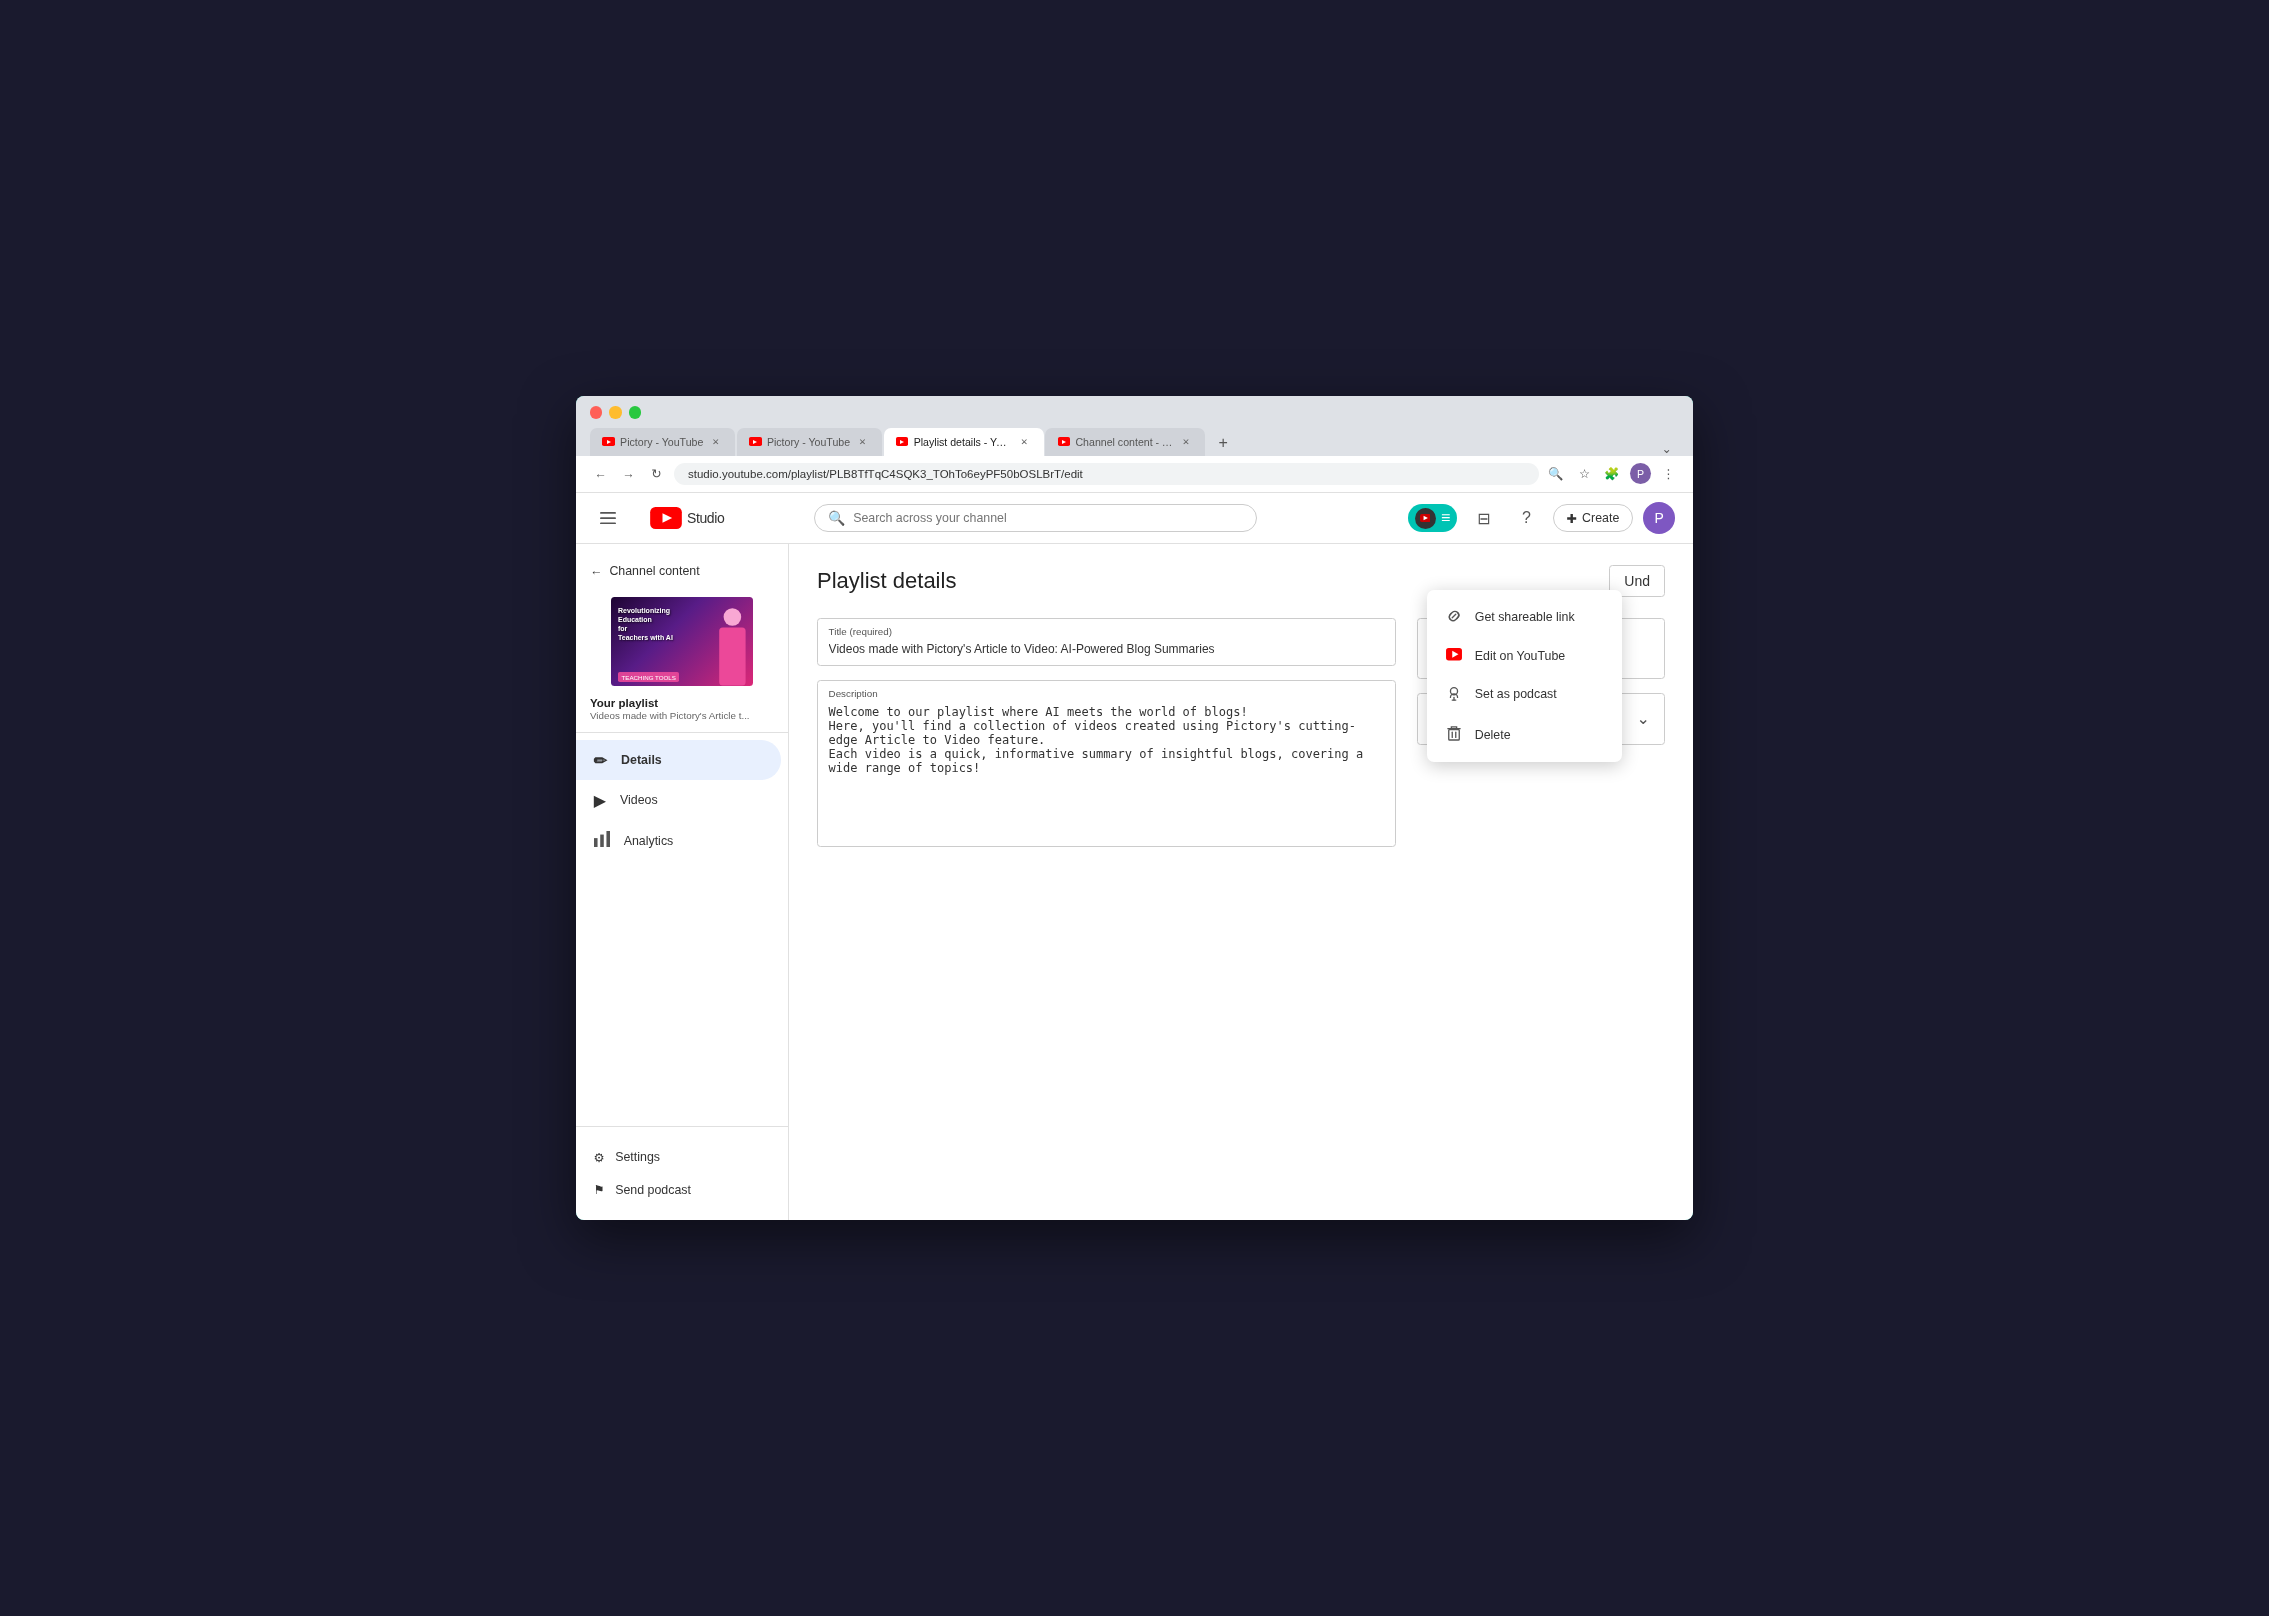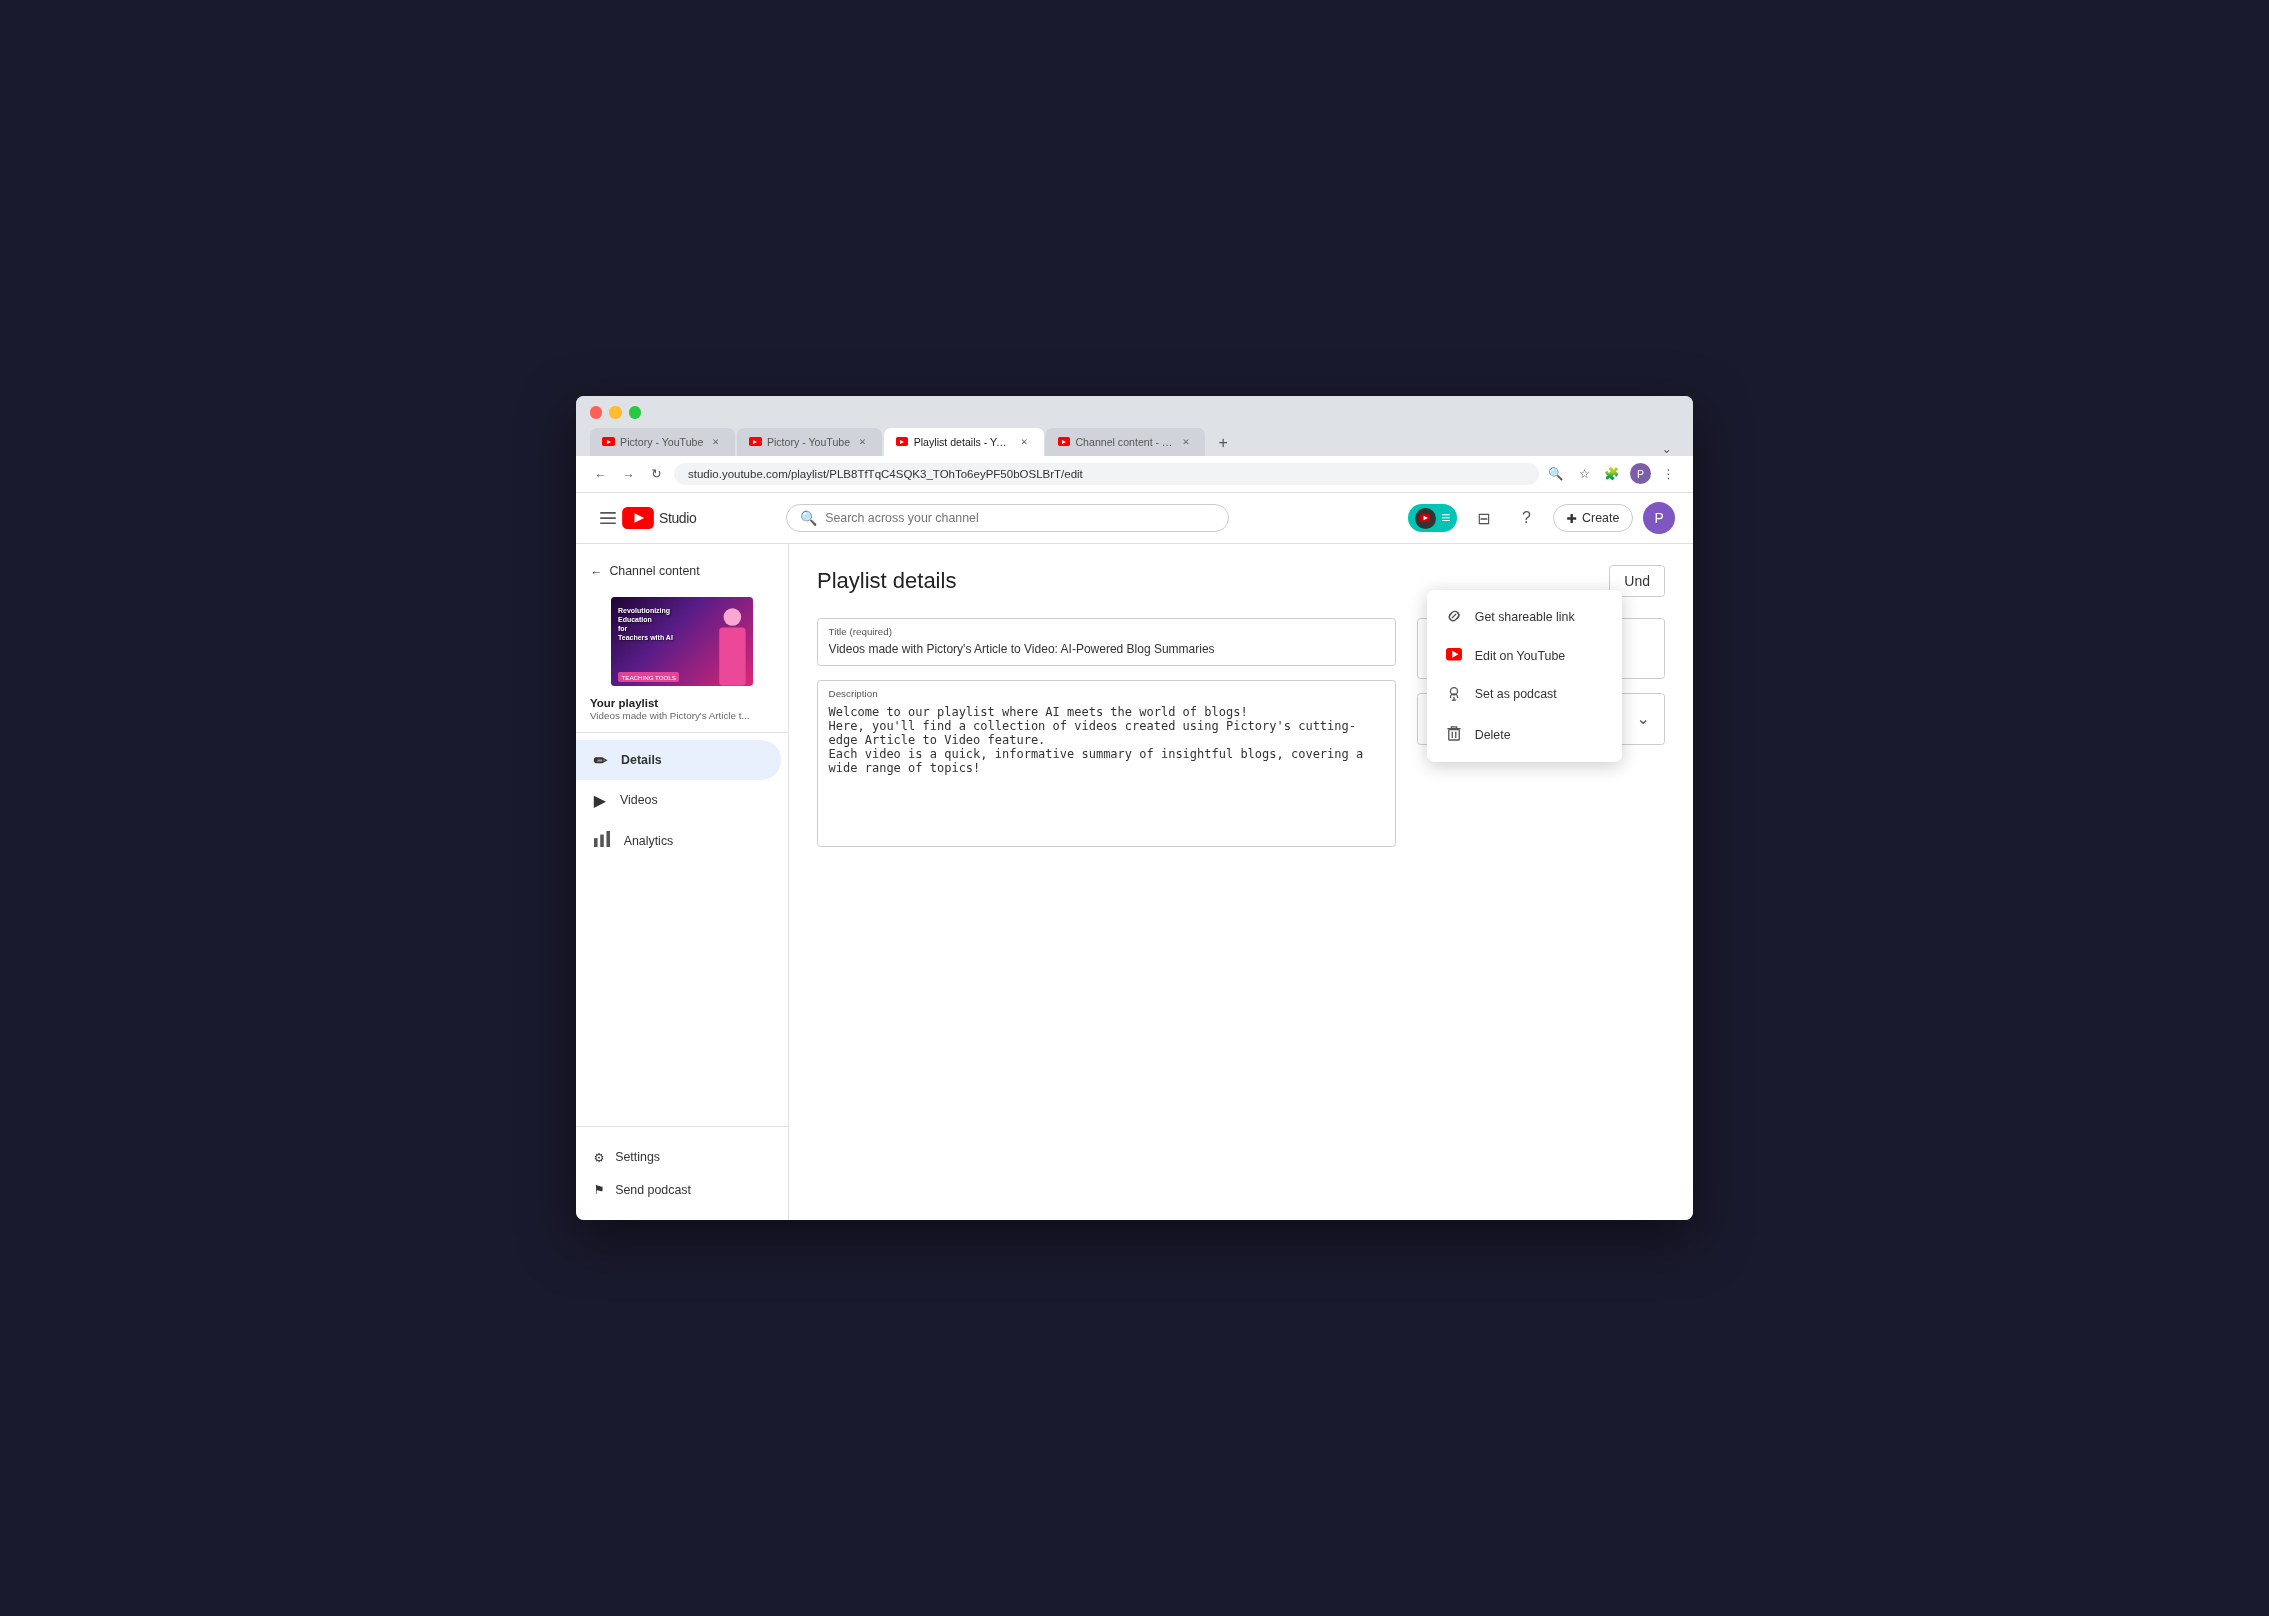--- a/index.html
+++ b/index.html
@@ -85,21 +85,21 @@
       background: #ffffff;
       display: flex; flex-direction: column;
       min-height: 727px;
     }
 
     
     .app-header {
       display: flex; align-items: center;
       padding: 8.9px 17.7px;
       border-bottom: 0.9px solid #e0e0e0;
-      gap: 0;
+      gap: 28px;
     }
     .hamburger-btn {
       width: 28px; height: 28px;
       display: flex; align-items: center; justify-content: center;
       cursor: pointer; border-radius: 50%;
     }
     .yt-studio-logo {
       display: flex; align-items: center; gap: 5.3px;
     }
     .yt-logo-icon {

